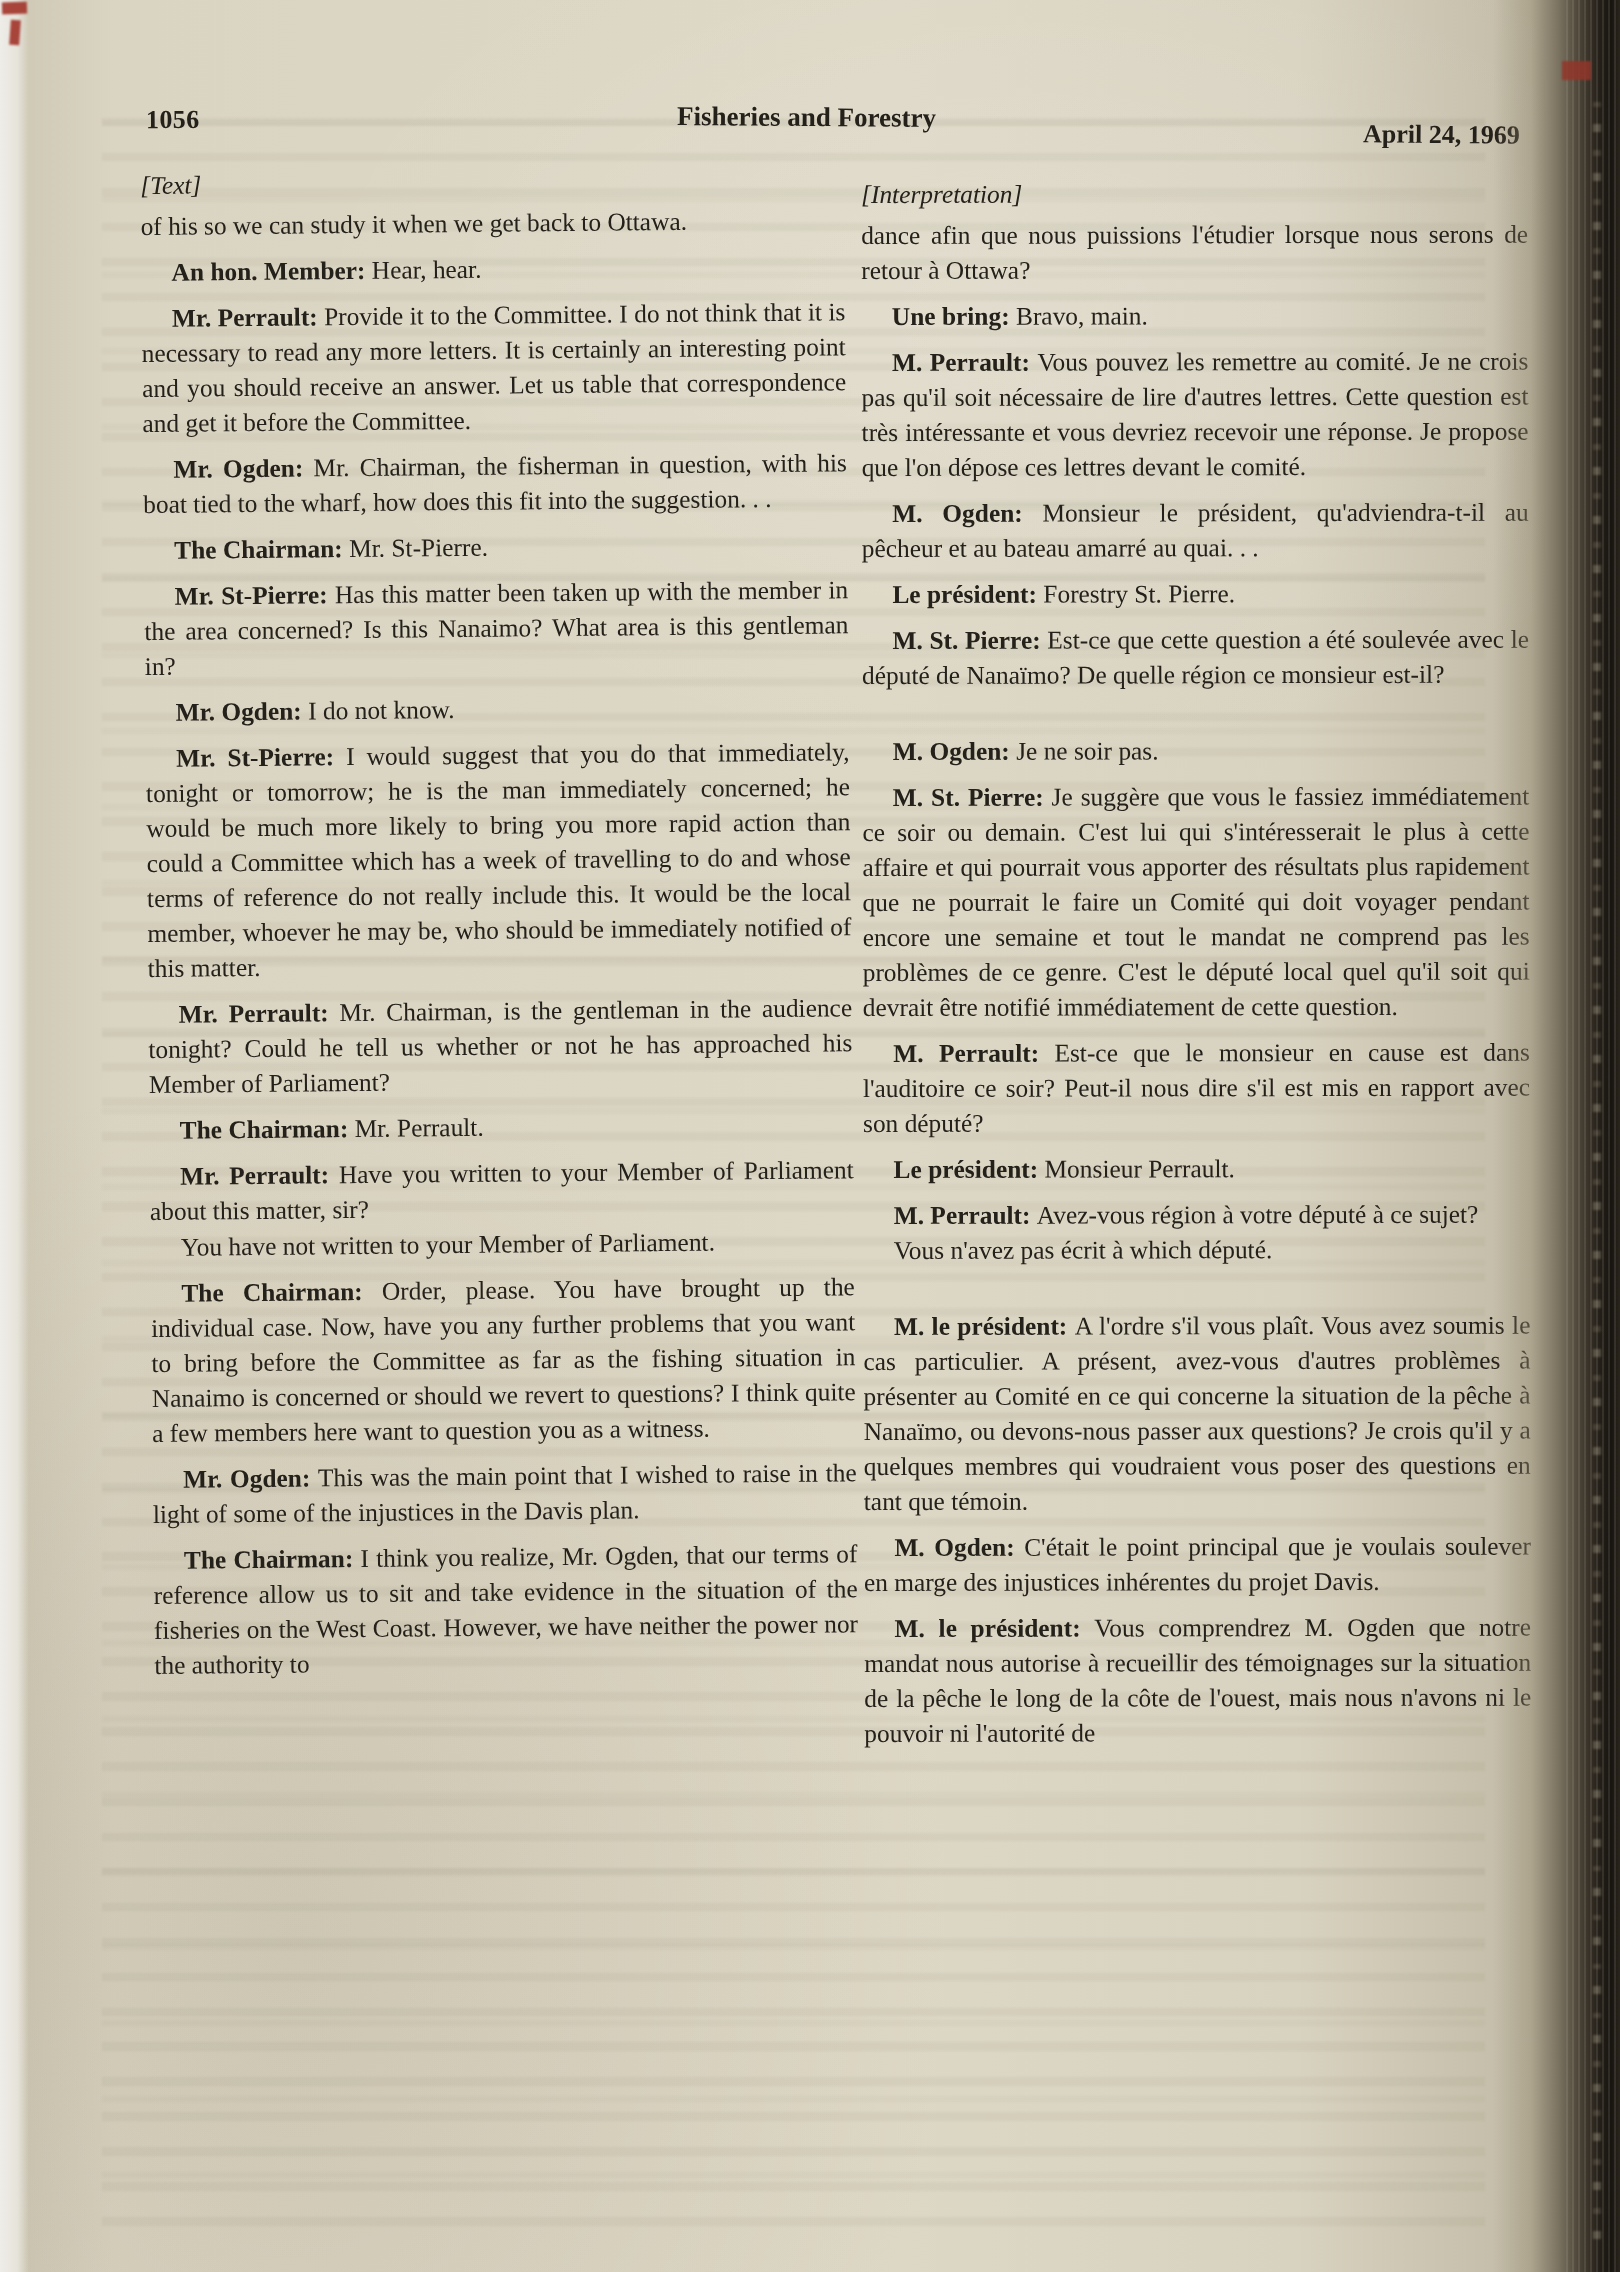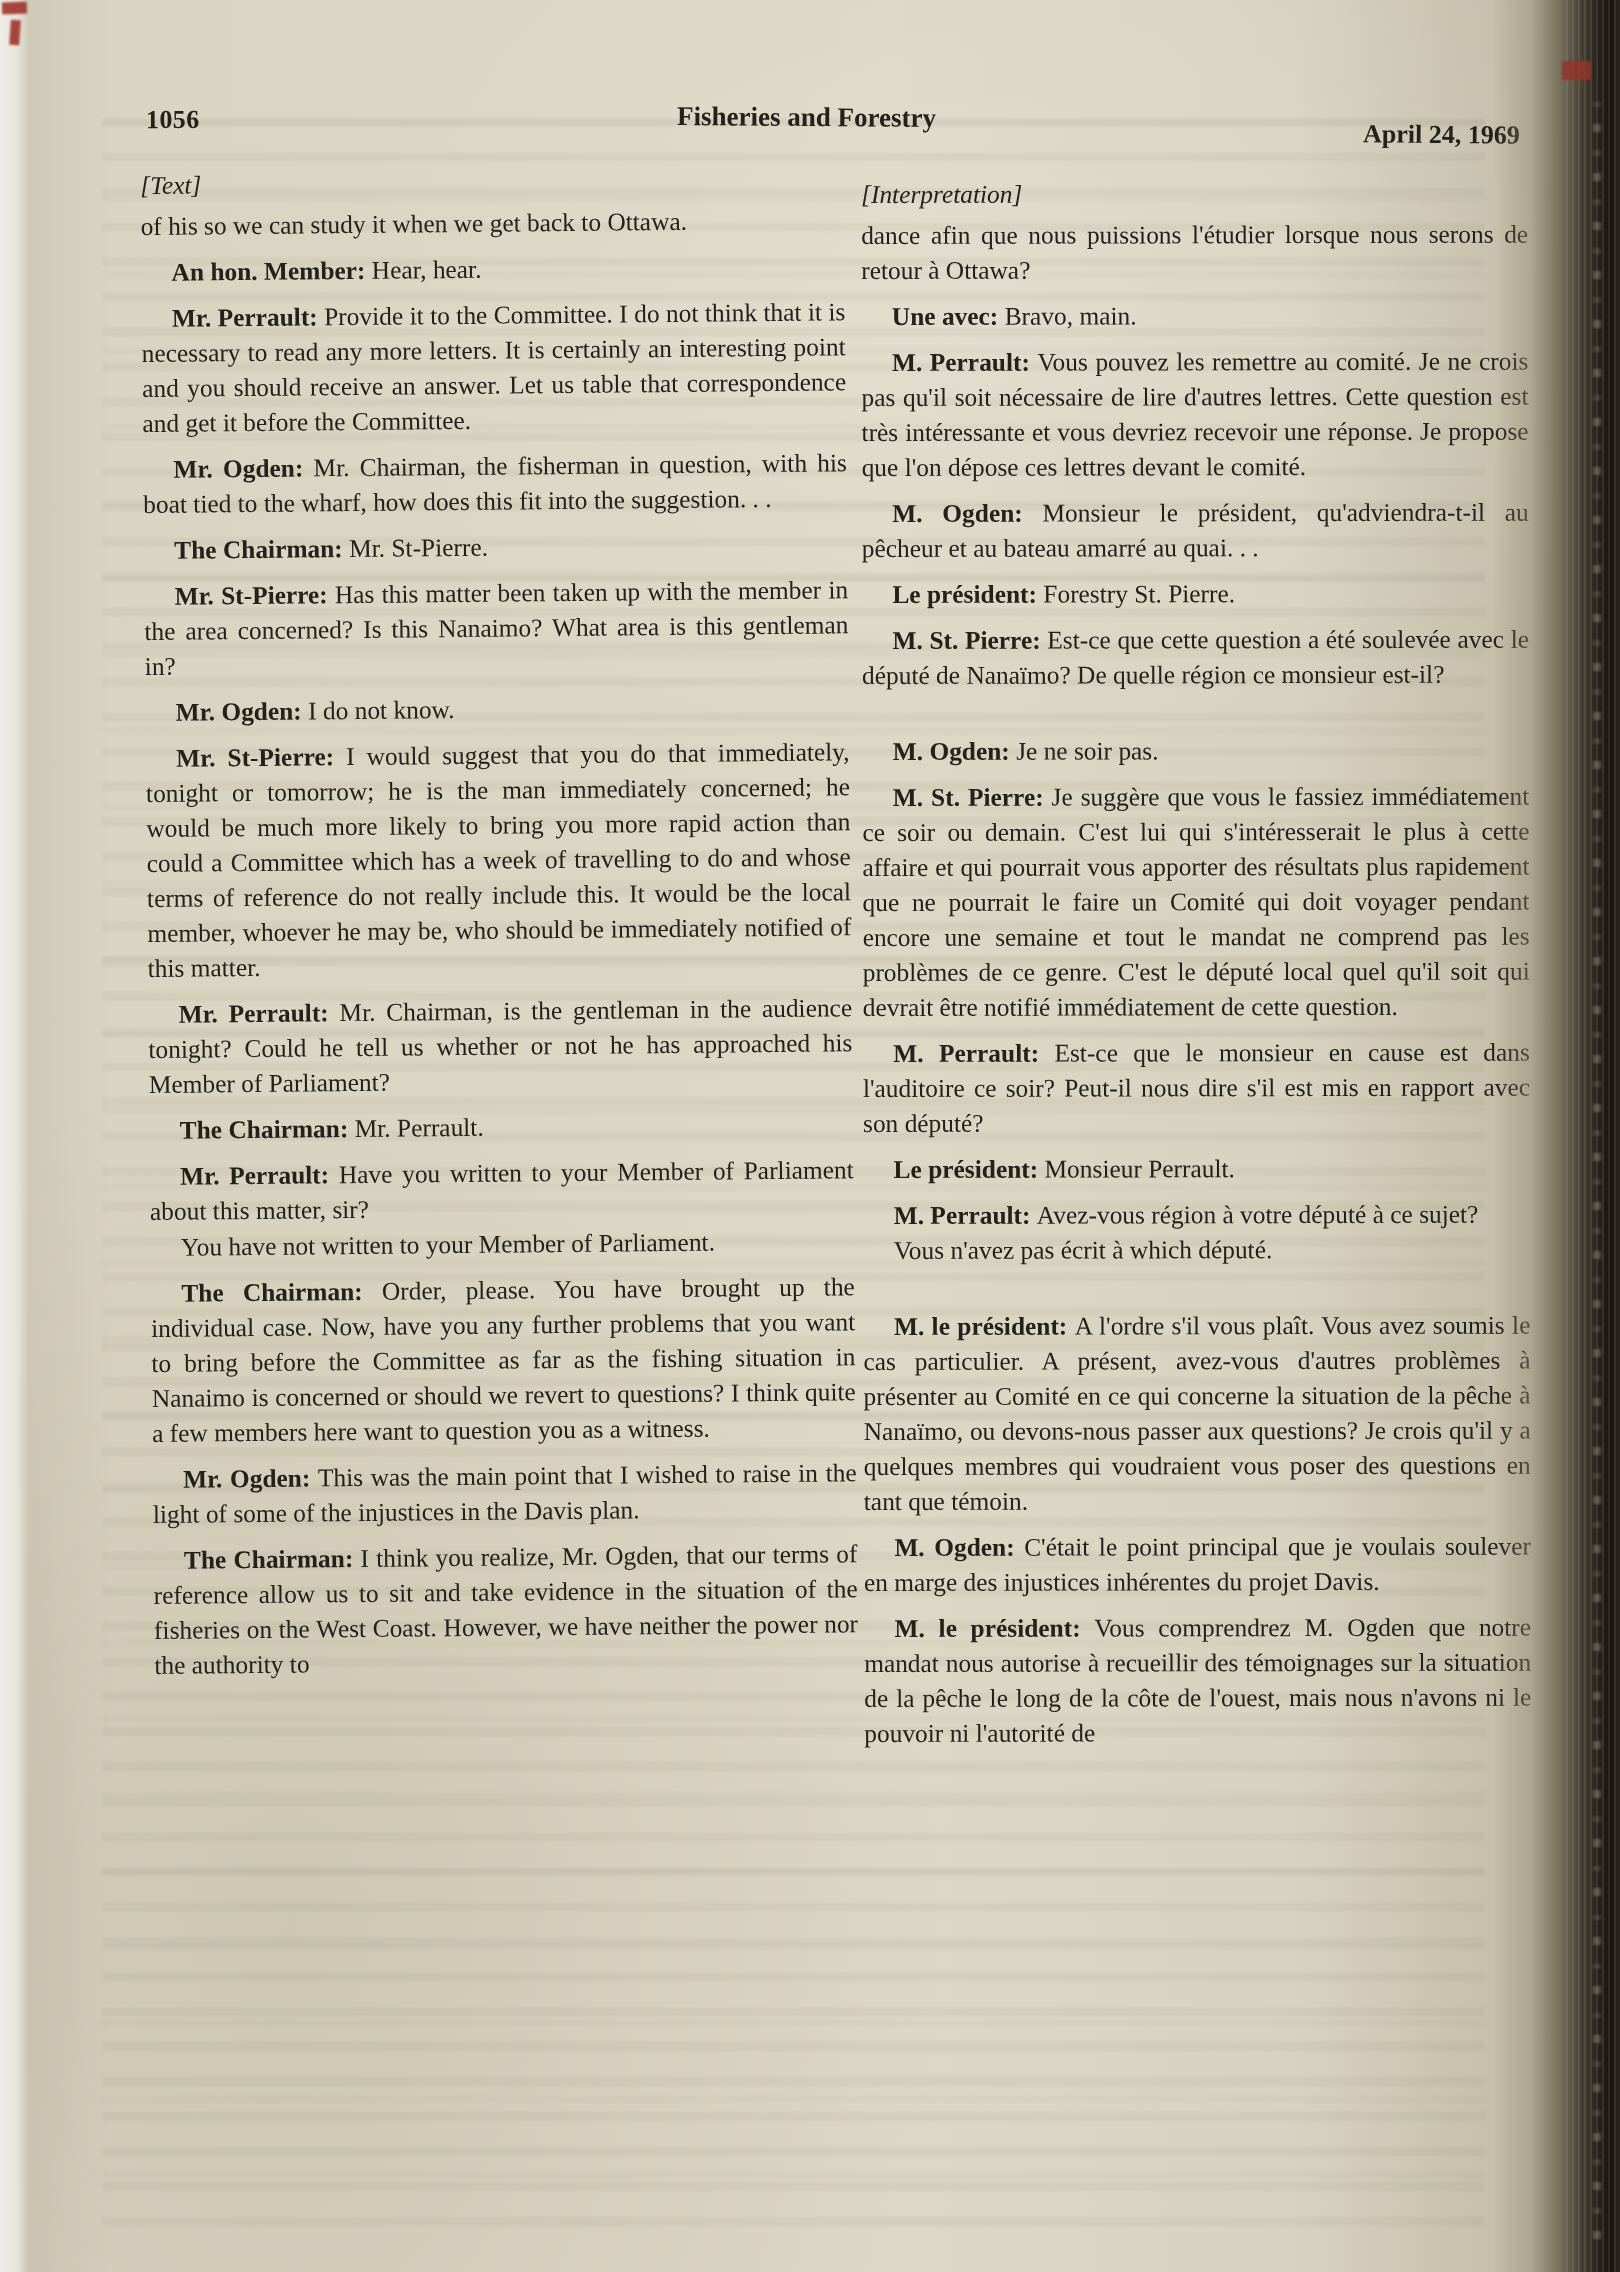--- a/index.html
+++ b/index.html
@@ -138,21 +138,21 @@
         <p class="para"><b class="speaker">The Chairman: </b><span class="ptext">I think you realize, Mr. Ogden, that our terms of reference allow us to sit and take evidence in the situation of the fisheries on the West Coast. However, we have neither the power nor the authority to</span></p>
       </div>
   </section>
 
   <section class="col fr" lang="fr">
     <div class="col-label">[Interpretation]</div>
     <div>
 
         <p class="para first"><span class="ptext">dance afin que nous puissions l'étudier lorsque nous serons de retour à Ottawa?</span></p>
 
-        <p class="para"><b class="speaker">Une avec: </b><span class="ptext">Bravo, main.</span></p>
+        <p class="para"><b class="speaker">Une bring: </b><span class="ptext">Bravo, main.</span></p>
 
         <p class="para"><b class="speaker">M. Perrault: </b><span class="ptext">Vous pouvez les remettre au comité. Je ne crois pas qu'il soit nécessaire de lire d'autres lettres. Cette question est très intéressante et vous devriez recevoir une réponse. Je propose que l'on dépose ces lettres devant le comité.</span></p>
 
         <p class="para"><b class="speaker">M. Ogden: </b><span class="ptext">Monsieur le président, qu'adviendra-t-il au pêcheur et au bateau amarré au quai. . .</span></p>
 
         <p class="para"><b class="speaker">Le président: </b><span class="ptext">Forestry St. Pierre.</span></p>
 
         <p class="para"><b class="speaker">M. St. Pierre: </b><span class="ptext">Est-ce que cette question a été soulevée avec le député de Nanaïmo? De quelle région ce monsieur est-il?</span></p>
 
         <p class="para wide"><b class="speaker">M. Ogden: </b><span class="ptext">Je ne soir pas.</span></p>

